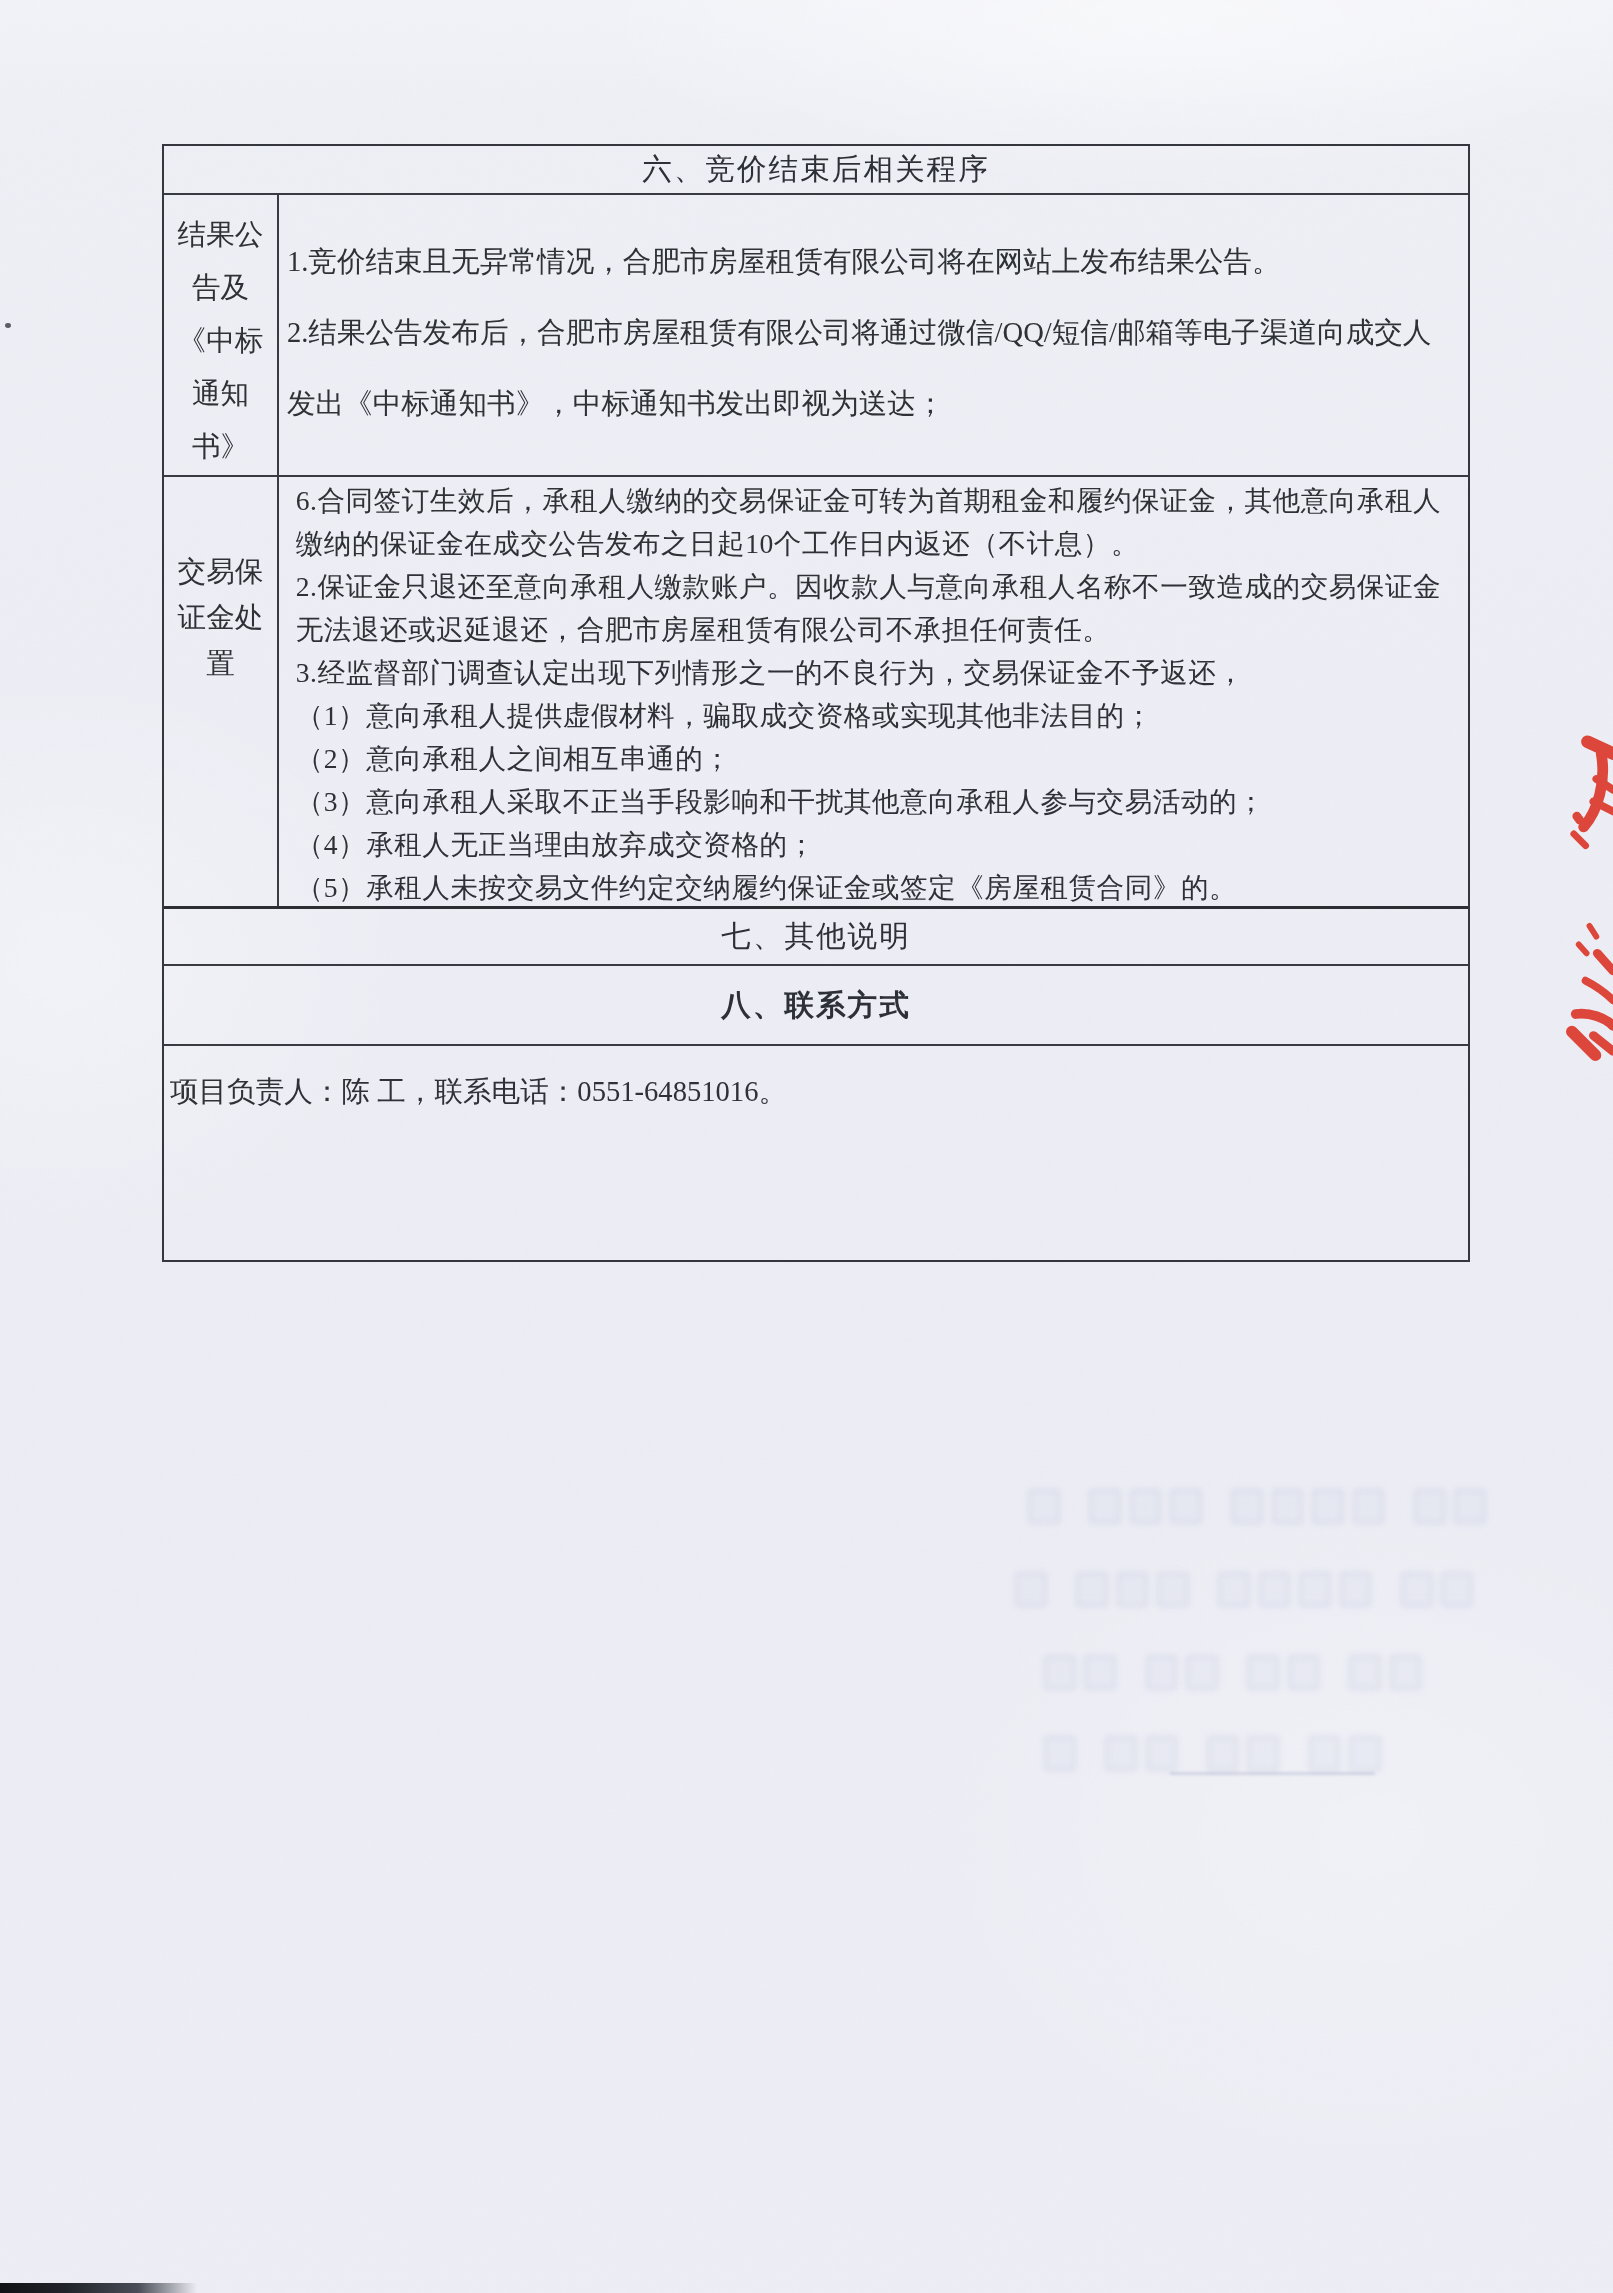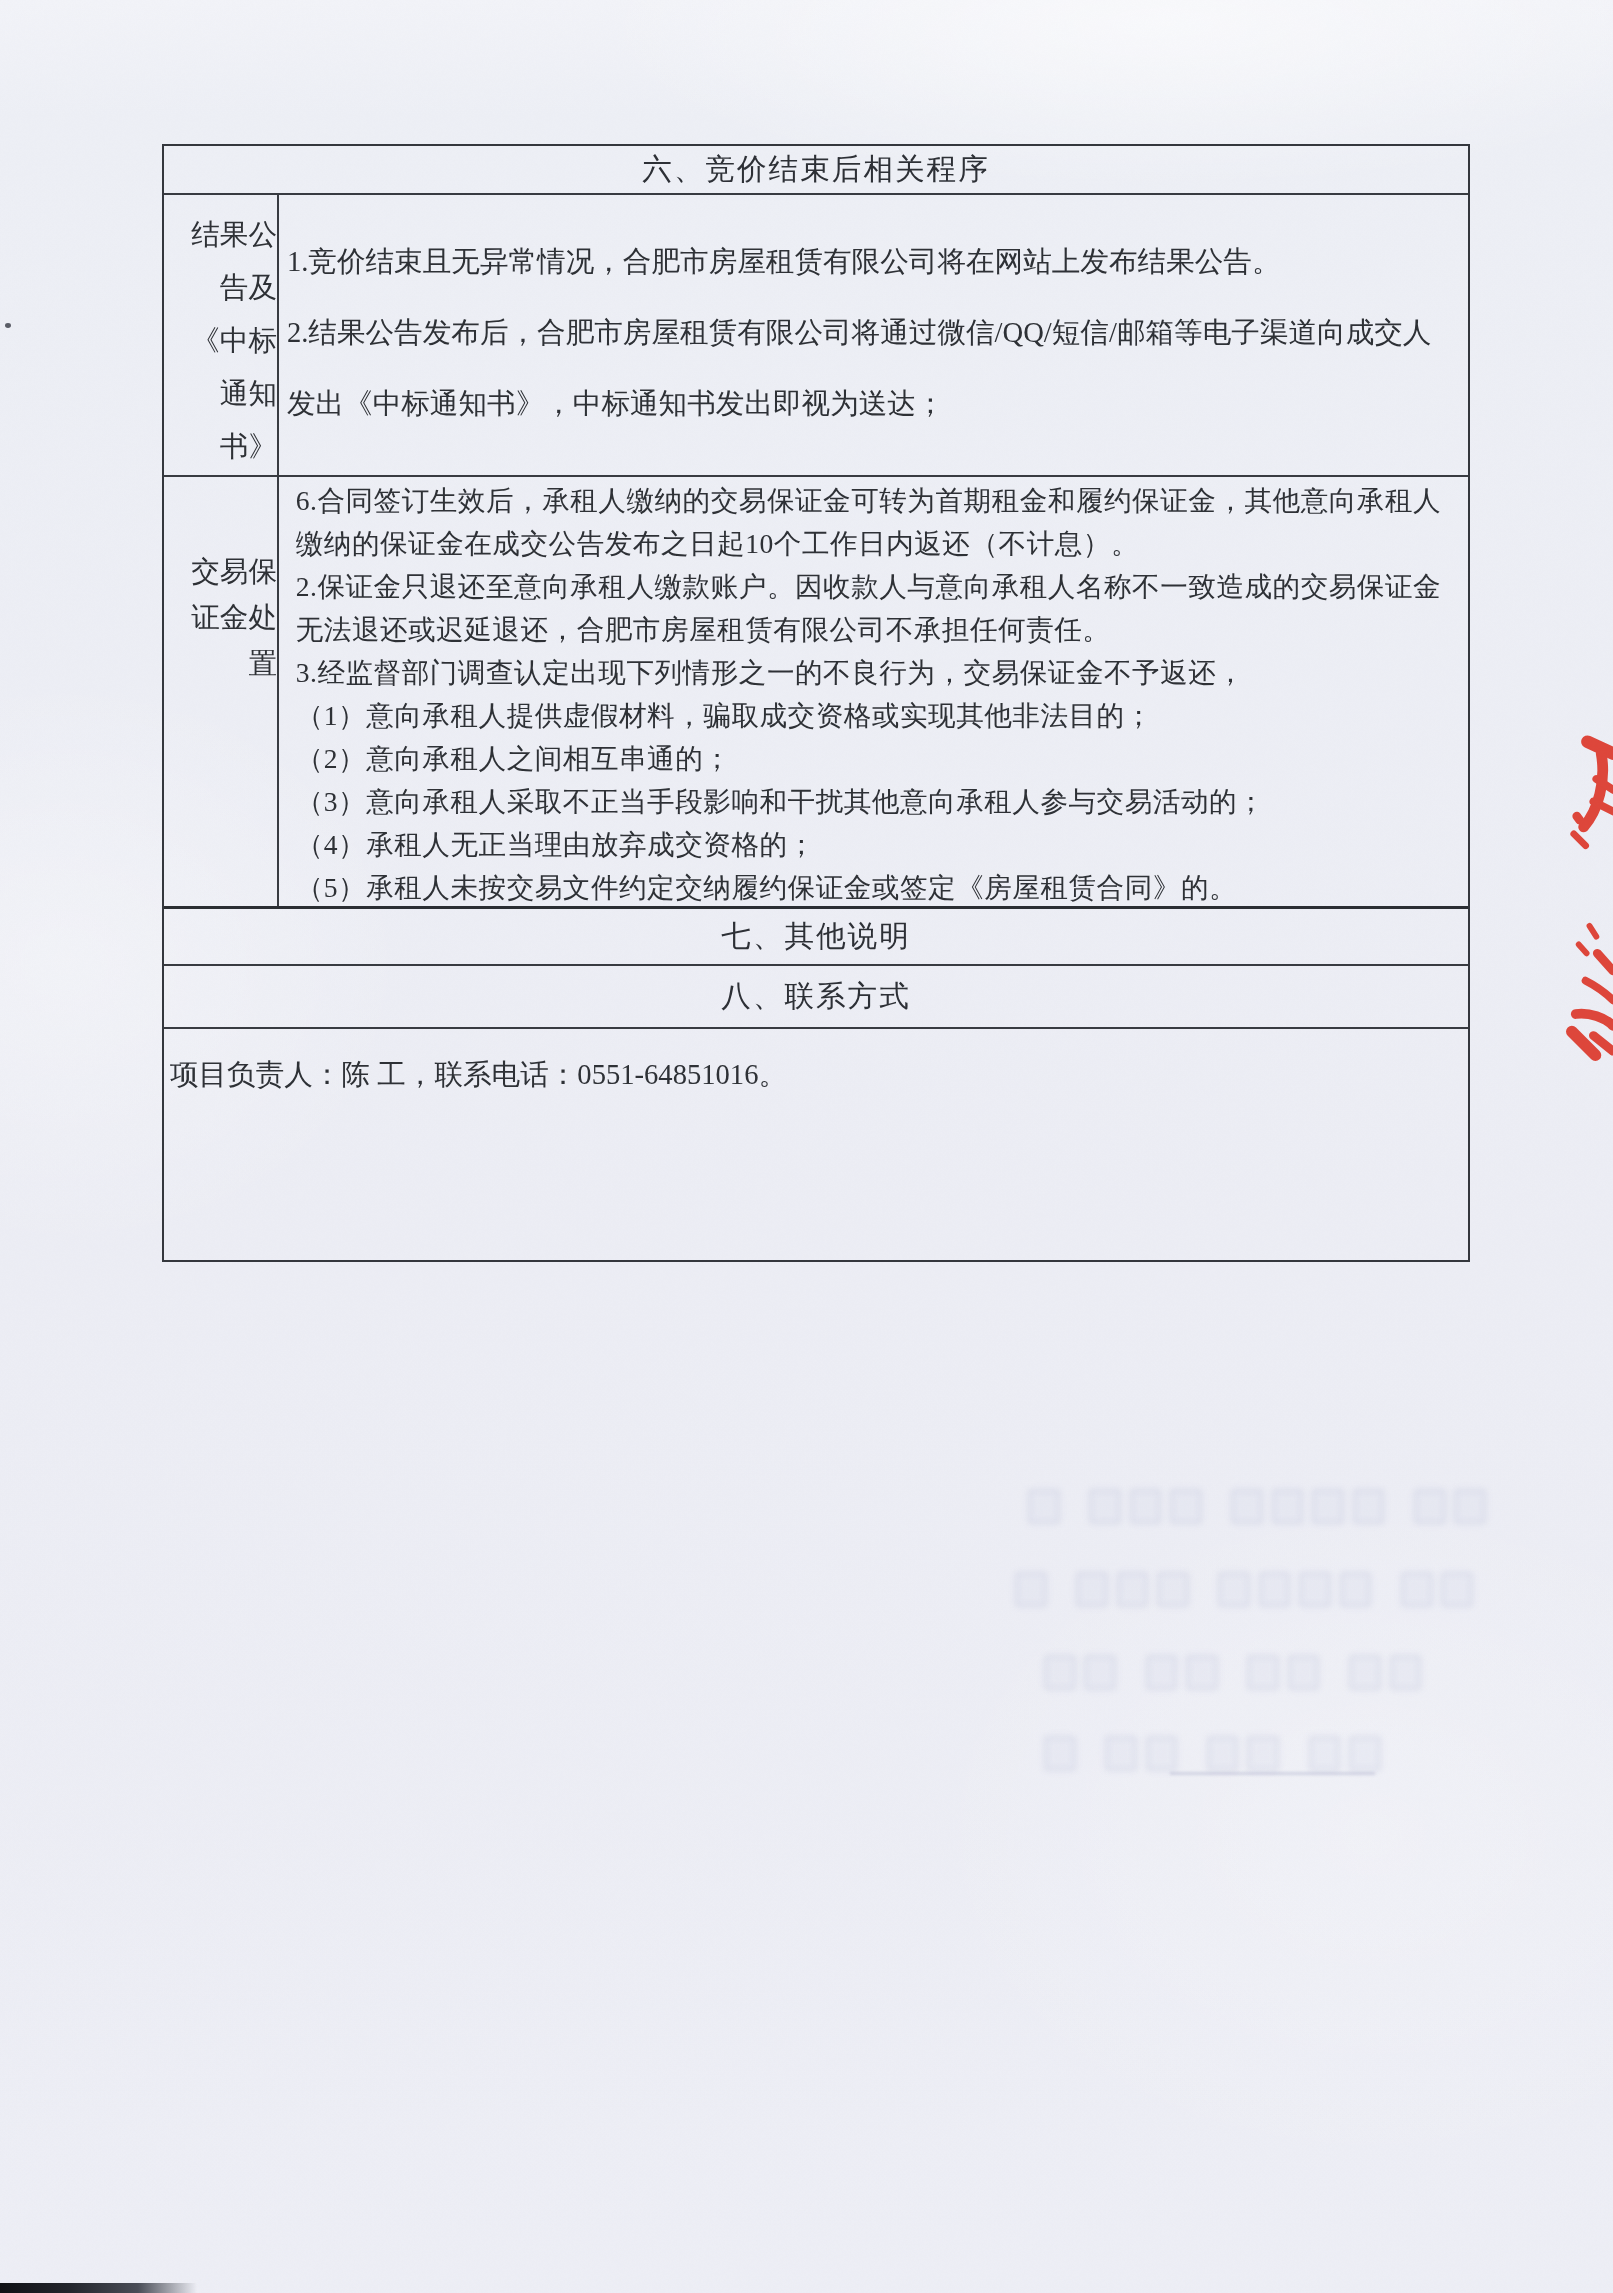--- a/index.html
+++ b/index.html
@@ -23,24 +23,24 @@
     position:absolute;left:162px;top:144px;width:1308px;height:1118px;
     box-sizing:border-box;border:2px solid #34373d;
   }
   .r{box-sizing:border-box;border-bottom:2px solid #383b41;overflow:hidden;}
   .r.last{border-bottom:none;}
   .r.thick{border-bottom:3px solid #2b2e33;}
   .hdr{display:flex;align-items:center;justify-content:center;
        font-size:29.6px;letter-spacing:2px;color:#2d3036;}
   .h6{height:49px;}
   .h7{height:57px;}
-  .h8{height:63px;}
+  .h8{height:80px;font-weight:bold;}
   .two{display:flex;}
   .lbl{width:115px;box-sizing:border-box;border-right:2px solid #383b41;
-       text-align:right;font-size:28.6px;flex:none;}
+       text-align:center;font-size:28.6px;flex:none;}
   .cnt{flex:1;min-width:0;font-size:28.6px;}
   .row-result{height:282px;}
   .row-deposit{height:432px;}
   .row-web{height:138px;}
   .row-contact{height:93px;}
 
   .lbl-result{padding-top:12.8px;line-height:53px;}
   .lbl-deposit{padding-top:72px;line-height:46px;}
 
   .cnt-result{padding:30.5px 13.8px 0 7.9px;line-height:71px;}

